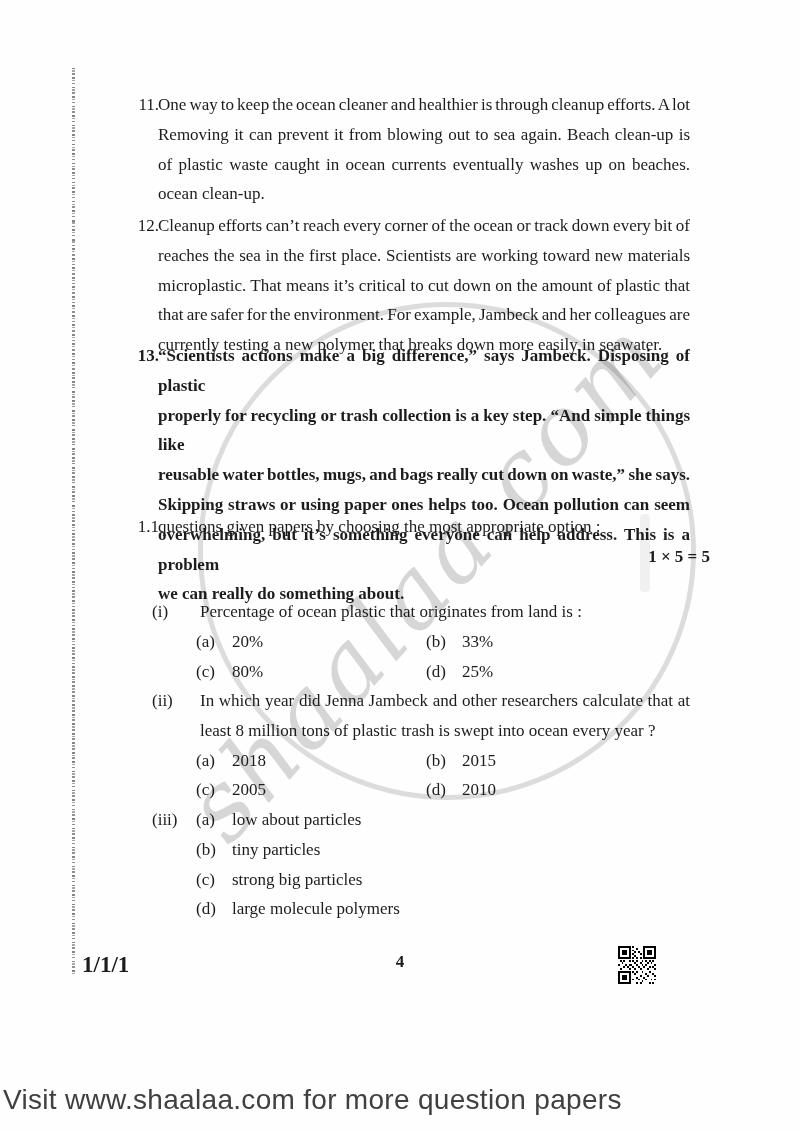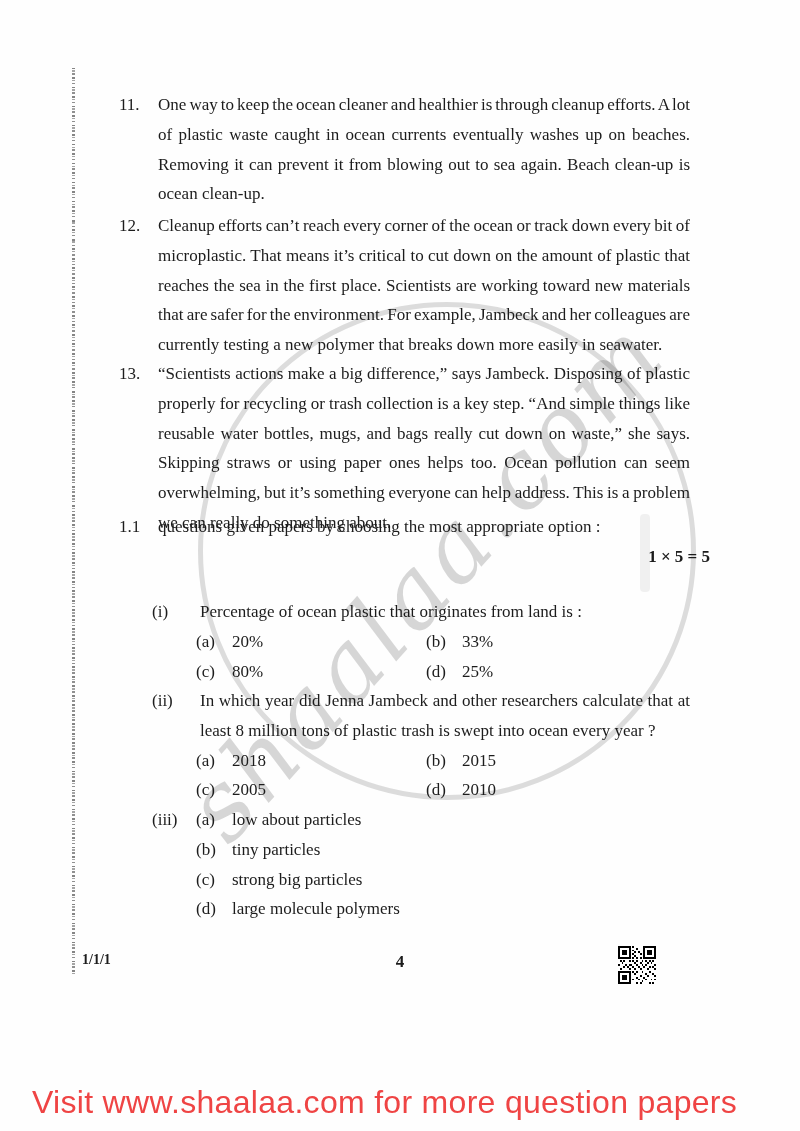--- a/index.html
+++ b/index.html
@@ -64,20 +64,21 @@
   
   .block {
     position: absolute;
     font-size: 17px;
     line-height: 29.8px;
   }
   .item-num {
     position: absolute;
     left: 0; top: 0;
     width: 40px;
+    text-align: right;
   }
   .item-body { margin-left: 39px; width: 532px; }
   .pline { text-align: justify; text-align-last: justify; word-spacing: -2px; }
   .pline.last { text-align: justify; text-align-last: left; word-spacing: normal; }
 
   .q-intro { position: relative; }
   .marks {
     position: absolute;
     right: -20px; top: 29.8px;
     font-weight: bold;
@@ -99,78 +100,78 @@
     width: 494px;
     display: grid;
     grid-template-columns: 36px 1fr;
   }
   .opt-label, .opt-value { line-height: 29.8px; }
 
   
   .paper-code {
     position: absolute;
     left: 82px; top: 952px;
-    font-size: 14px; font-weight: bold;
+    font-size: 23px; font-weight: bold;
   }
   .page-num {
     position: absolute;
     left: 0; top: 952px;
     width: 800px;
     text-align: center;
     font-size: 17px; font-weight: bold;
   }
   .qr {
     position: absolute;
     left: 618px; top: 946px;
     width: 38px; height: 38px;
   }
 
   
   .banner {
     position: absolute;
-    left: 32px; top: 1084px;
+    left: 3px; top: 1084px;
     font-family: "Liberation Sans", sans-serif;
-    font-size: 32px;
+    font-size: 28px;
     letter-spacing: 0.3px;
-    color: #ef4444;
+    color: #404040;
     white-space: nowrap;
   }
 </style>
 </head>
 <body>
 
 <div class="canvas">
 
   <div class="wm-circle"></div>
   <div class="wm-text">shaalaa.com</div>
   <div class="scan-streak"></div>
   <div class="microtext"></div>
 
   <section class="block" style="left:119px; top:90px; width:571px;">
     <span class="item-num">11.</span>
     <div class="item-body">
       <div class="pline">One way to keep the ocean cleaner and healthier is through cleanup efforts. A lot</div>
+      <div class="pline">Removing it can prevent it from blowing out to sea again. Beach clean-up is</div>
       <div class="pline">of plastic waste caught in ocean currents eventually washes up on beaches.</div>
-      <div class="pline">Removing it can prevent it from blowing out to sea again. Beach clean-up is</div>
       <div class="pline last">ocean clean-up.</div>
     </div>
   </section>
 
   <section class="block" style="left:119px; top:211px; width:571px;">
     <span class="item-num">12.</span>
     <div class="item-body">
       <div class="pline">Cleanup efforts can’t reach every corner of the ocean or track down every bit of</div>
+      <div class="pline">reaches the sea in the first place. Scientists are working toward new materials</div>
       <div class="pline">microplastic. That means it’s critical to cut down on the amount of plastic that</div>
-      <div class="pline">reaches the sea in the first place. Scientists are working toward new materials</div>
       <div class="pline">that are safer for the environment. For example, Jambeck and her colleagues are</div>
       <div class="pline last">currently testing a new polymer that breaks down more easily in seawater.</div>
     </div>
   </section>
 
-  <section class="block" style="left:119px; top:359px; width:571px;">
+  <section class="block" style="left:119px; top:341px; width:571px;font-weight:bold;">
     <span class="item-num">13.</span>
     <div class="item-body">
       <div class="pline">“Scientists actions make a big difference,” says Jambeck. Disposing of plastic</div>
       <div class="pline">properly for recycling or trash collection is a key step. “And simple things like</div>
       <div class="pline">reusable water bottles, mugs, and bags really cut down on waste,” she says.</div>
       <div class="pline">Skipping straws or using paper ones helps too. Ocean pollution can seem</div>
       <div class="pline">overwhelming, but it’s something everyone can help address. This is a problem</div>
       <div class="pline last">we can really do something about.</div>
     </div>
   </section>

